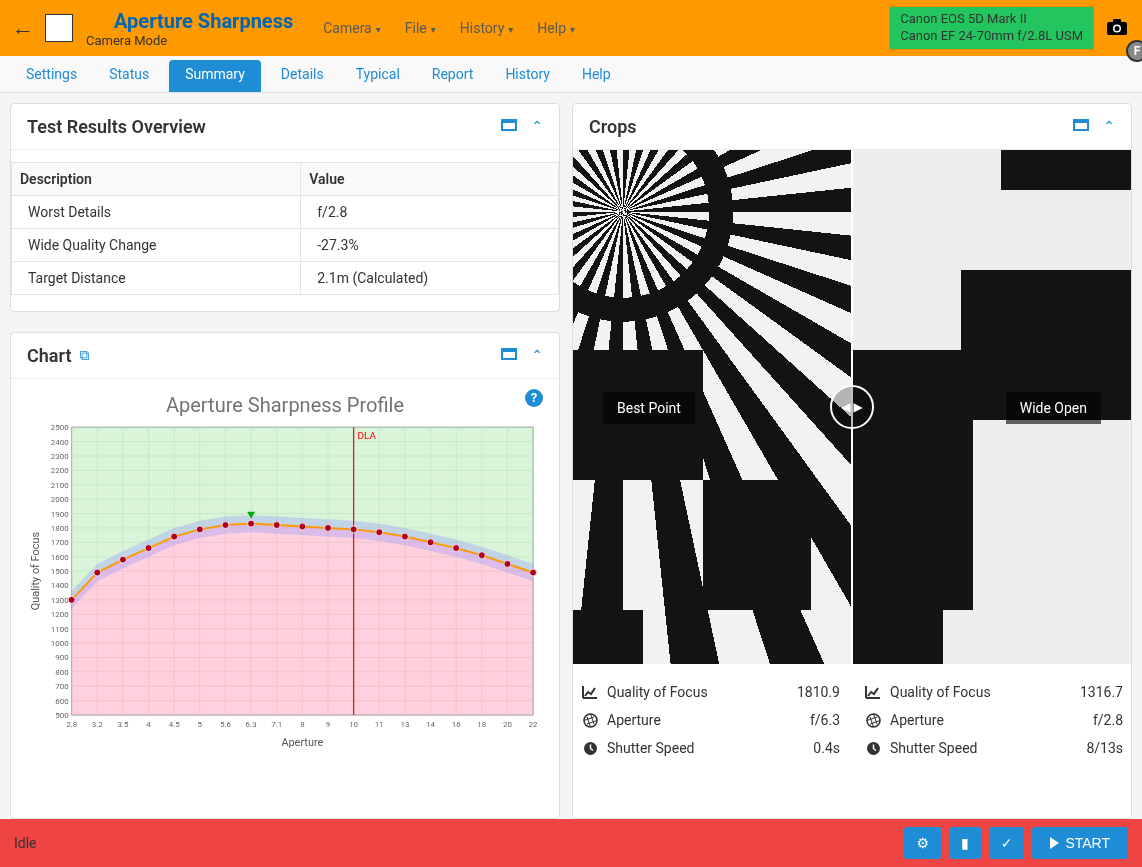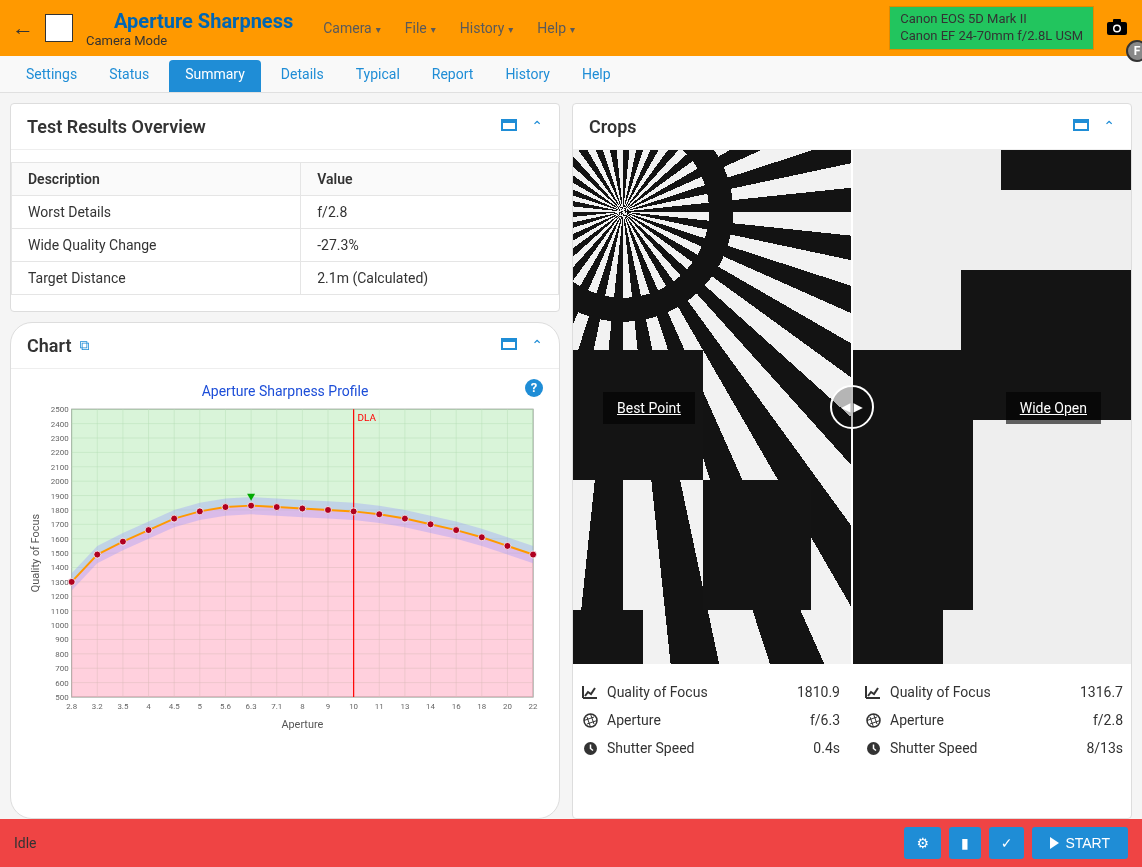--- a/index.html
+++ b/index.html
@@ -20,48 +20,48 @@
 .camera-badge { position: absolute; right: 48px; top: 6px; background: #22c55e; border: 1px solid #e08a00; padding: 4px 10px; font-size: 13px; color: #333; line-height: 1.3; }
 .camera-icon-top { position: absolute; right: 14px; top: 18px; font-size: 18px; color: #000; cursor: pointer; }
 
 
 .tabs { background: #f9f9f9; border-bottom: 1px solid #e0e0e0; display: flex; padding: 0 10px; gap: 0; }
 .tabs .tab { padding: 10px 16px; color: #1f8dd6; cursor: pointer; }
 .tabs .tab.active { background: #1f8dd6; color: white; border-radius: 4px 4px 0 0; margin: 4px 4px 0 4px; padding: 6px 16px; }
 
 
 .content { flex: 1; display: flex; gap: 12px; padding: 10px 10px 0 10px; overflow: hidden; }
-.col-left { flex: 0 0 550px; display: flex; flex-direction: column; gap: 10px; justify-content: center; }
+.col-left { flex: 0 0 550px; display: flex; flex-direction: column; gap: 20px; justify-content: center; }
 .col-right { flex: 1; display: flex; flex-direction: column; }
 
 .panel { background: white; border: 1px solid #ddd; border-radius: 4px; }
 .panel-header { display: flex; align-items: center; justify-content: space-between; padding: 12px 16px; border-bottom: 1px solid #eee; }
 .panel-title { font-size: 18px; font-weight: 600; color: #333; }
 .panel-actions { display: flex; gap: 14px; }
 .panel-icon { width: 16px; height: 12px; border: 2px solid #1f8dd6; border-top-width: 4px; cursor: pointer; }
 .panel-caret { color: #1f8dd6; font-size: 14px; cursor: pointer; display: inline-block; transform: translateY(-1px); }
 .copy-icon { color: #1f8dd6; font-size: 14px; margin-left: 8px; cursor: pointer; }
 
 
 .rtable { width: 100%; border-collapse: collapse; margin: 12px 0 16px 0; }
 .rtable th, .rtable td { text-align: left; padding: 8px 16px; border: 1px solid #e5e5e5; }
-.rtable th { background: #fafafa; font-weight: 600; }
+.rtable th { background: #fafafa; font-weight: 600; padding-left: 8px; }
 
 
 .chart-body { padding: 14px 16px 8px 16px; position: relative; }
-.chart-title { text-align: center; font-size: 14px; color: #1d4ed8; margin-bottom: 4px; }
+.chart-title { text-align: center; font-size: 20px; color: #737373; margin-bottom: 4px; }
 .help-badge { position: absolute; right: 16px; top: 10px; width: 18px; height: 18px; border-radius: 50%; background: #1f8dd6; color: white; font-weight: bold; text-align: center; line-height: 18px; font-size: 13px; cursor: pointer; }
 .chart-svg { width: 100%; height: 330px; display: block; }
 
 
 .crop-view { position: relative; width: 100%; height: 514px; display: flex; background: #000; }
 .crop-half { flex: 1; position: relative; overflow: hidden; }
 .crop-half.left { border-right: 2px solid white; }
 .crop-bg { position: absolute; inset: 0; }
-.crop-label { position: absolute; bottom: 240px; background: rgba(0,0,0,0.6); color: white; padding: 8px 14px; font-size: 14px; text-decoration: underline; }
+.crop-label { position: absolute; bottom: 240px; background: rgba(0,0,0,0.6); color: white; padding: 8px 14px; font-size: 14px; }
 .crop-label.left { left: 30px; }
 .crop-label.right { right: 30px; }
 .compare-handle { position: absolute; left: 50%; top: 50%; transform: translate(-50%,-50%); width: 44px; height: 44px; border: 2px solid white; border-radius: 50%; background: rgba(0,0,0,0.25); display: flex; align-items: center; justify-content: center; color: white; font-size: 12px; gap: 2px; cursor: ew-resize; }
 
 .crop-stats { display: flex; gap: 24px; padding: 14px 8px 8px 8px; }
 .stat-col { flex: 1; }
 .stat-row { display: flex; align-items: center; padding: 5px 0; }
 .stat-row .sicon { width: 18px; height: 18px; margin-right: 8px; display: inline-flex; align-items: center; justify-content: center; }
 .stat-row .slabel { flex: 1; color: #333; }
 .stat-row .svalue { color: #333; }
@@ -162,21 +162,21 @@
               <td>-27.3%</td>
             </tr>
         <tr>
               <td>Target Distance</td>
               <td>2.1m (Calculated)</td>
             </tr>
       </tbody>
         </table>
     </div>
 
-    <div class="panel" style="flex:1;border-radius:22px;">
+    <div class="panel" style="flex:1;">
       <div class="panel-header">
         <div style="display:flex;align-items:center;">
           <span class="panel-title">Chart</span>
           <span class="copy-icon">⧉</span>
         </div>
         <div class="panel-actions">
           <div class="panel-icon"></div>
           <div class="panel-caret">⌃</div>
         </div>
       </div>

